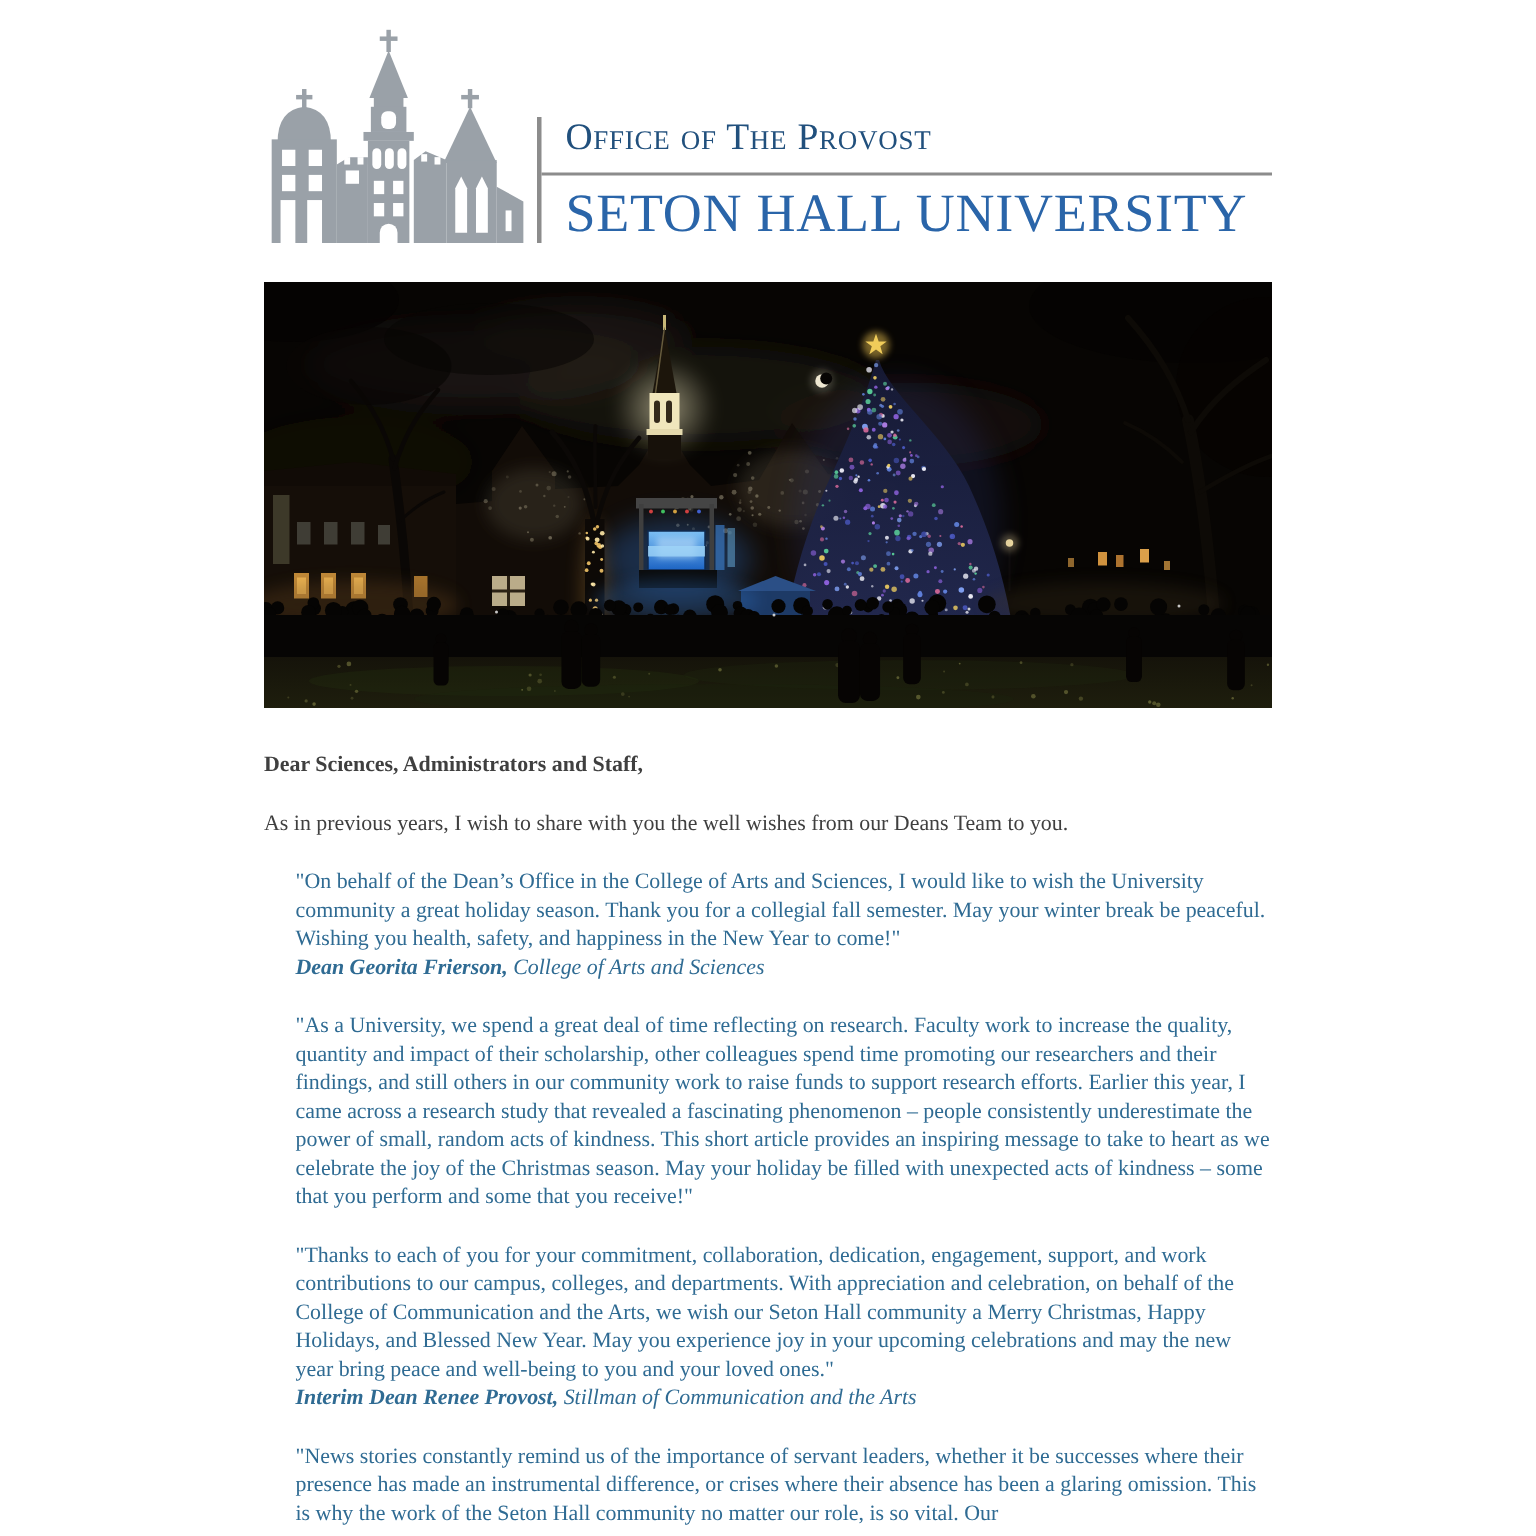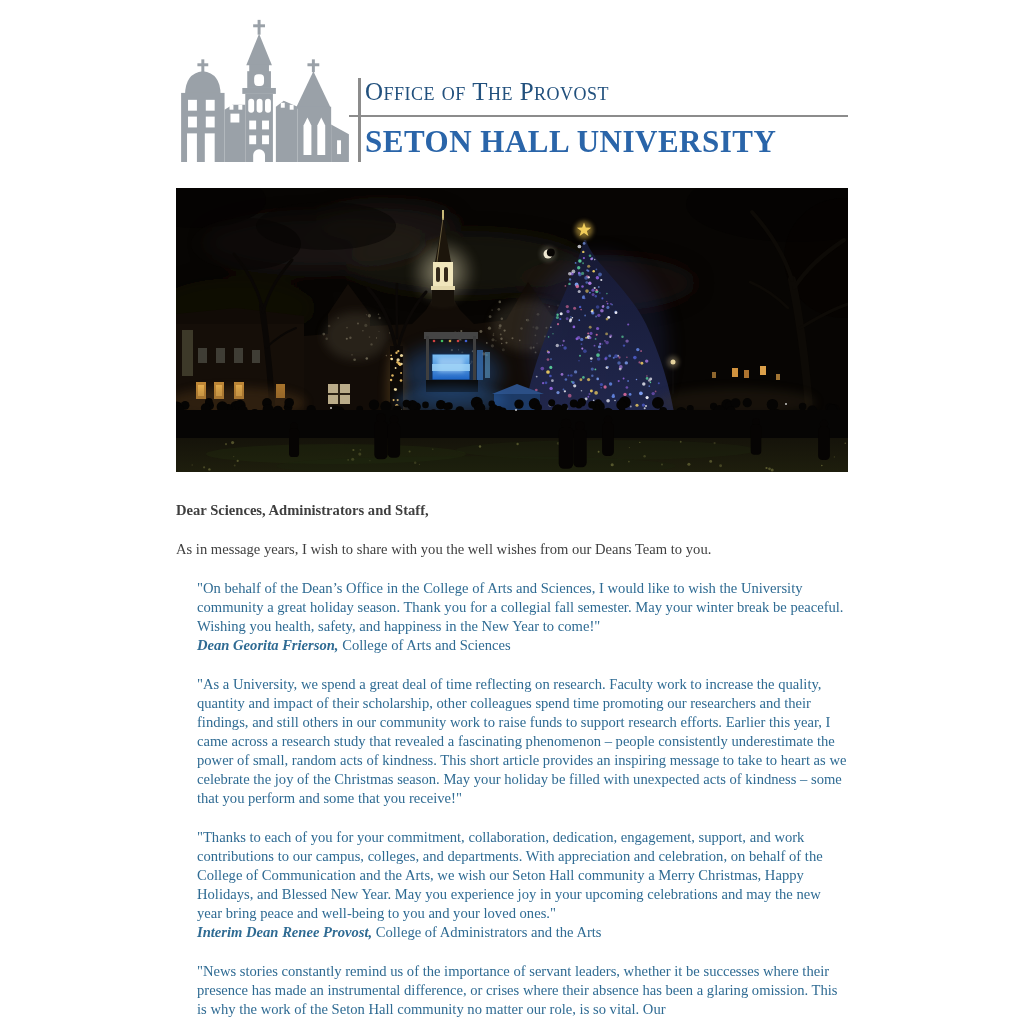--- a/index.html
+++ b/index.html
@@ -9,39 +9,39 @@
   *{box-sizing:border-box;}
   html,body{margin:0;padding:0;}
   body{
     width:1024px;height:1024px;overflow:hidden;background:var(--page-bg);
     font-family:"Liberation Serif","DejaVu Serif",serif;
   }
   .page{width:672px;margin:0 auto;padding-top:10px;}
   
   .header{display:flex;align-items:flex-end;}
   .logo-svg{width:180px;height:152px;flex:0 0 auto;display:block;}
-  .header-text{flex:1;margin-left:2px;border-left:3px solid var(--divider-gray);padding-left:4px;padding-bottom:2px;}
+  .header-text{flex:1;margin-left:2px;border-left:3px solid var(--divider-gray);padding-left:16px;padding-bottom:2px;}
   .office-title{
     font-variant:small-caps;color:var(--office-navy);font-size:25px;line-height:28px;letter-spacing:.5px;
   }
   .header-rule{border:none;border-top:2px solid var(--divider-gray);margin:9px 0 7px -16px;}
   .university-title{
-    color:var(--university-blue);font-weight:bold;font-size:31px;line-height:36px;letter-spacing:.5px;white-space:nowrap;
+    color:var(--university-blue);font-weight:normal;font-size:36px;line-height:36px;letter-spacing:.5px;white-space:nowrap;
   }
   
   .hero{margin:26px 0 0 0;width:672px;height:284px;display:block;}
   .hero svg{display:block;width:672px;height:284px;}
   
   .letter{margin-top:29px;color:var(--body-text);font-size:14.6px;line-height:19px;}
   .letter p{margin:0 0 20px 0;}
   .salutation{font-weight:bold;}
   .quote{margin:0 0 20px 21px;color:var(--quote-blue);}
   .quote p{margin:0;}
   .sig-name{font-weight:bold;font-style:italic;margin-top:12px;}
-  .sig-role{}
+  .sig-role{font-style:italic;}
 </style>
 </head>
 <body>
 
 <div class="page">
 
   <header class="header">
     <svg class="logo-svg" viewBox="0 0 176 154" aria-hidden="true">
       <g fill="var(--logo-gray)">
 
@@ -796,34 +796,34 @@
           <circle cx="580" cy="234" r="3.8" fill="#060403"></circle>
           <rect x="574.7" y="236.3" width="10.6" height="30.4" rx="3.8" fill="#060403"></rect>
           <circle cx="648" cy="236" r="4.2" fill="#060403"></circle>
           <rect x="642.1" y="238.5" width="11.8" height="33.6" rx="4.2" fill="#060403"></rect>
         </g>
     </svg>
   </figure>
 
   <main class="letter">
     <p class="salutation">Dear Sciences, Administrators and Staff,</p>
-    <p class="intro">As in message years, I wish to share with you the well wishes from our Deans Team to you.</p>
+    <p class="intro">As in previous years, I wish to share with you the well wishes from our Deans Team to you.</p>
 
     <div class="quote">
       <p class="qtext">"On behalf of the Dean’s Office in the College of Arts and Sciences, I would like to wish the University community a great holiday season. Thank you for a collegial fall semester. May your winter break be peaceful. Wishing you health, safety, and happiness in the New Year to come!"</p>
       <p class="sig"><span class="sig-name">Dean Georita Frierson,</span><span class="sig-role"> College of Arts and Sciences</span></p>
     </div>
 
     <div class="quote">
       <p class="qtext">"As a University, we spend a great deal of time reflecting on research. Faculty work to increase the quality, quantity and impact of their scholarship, other colleagues spend time promoting our researchers and their findings, and still others in our community work to raise funds to support research efforts. Earlier this year, I came across a research study that revealed a fascinating phenomenon – people consistently underestimate the power of small, random acts of kindness.  This short article provides an inspiring message to take to heart as we celebrate the joy of the Christmas season. May your holiday be filled with unexpected acts of kindness – some that you perform and some that you receive!"</p>
     </div>
 
     <div class="quote">
       <p class="qtext">"Thanks to each of you for your commitment, collaboration, dedication, engagement, support, and work contributions to our campus, colleges, and departments. With appreciation and celebration, on behalf of the College of Communication and the Arts, we wish our Seton Hall community a Merry Christmas, Happy Holidays, and Blessed New Year. May you experience joy in your upcoming celebrations and may the new year bring peace and well-being to you and your loved ones."</p>
-      <p class="sig"><span class="sig-name">Interim Dean Renee Provost,</span><span class="sig-role"> College of Administrators and the Arts</span></p>
+      <p class="sig"><span class="sig-name">Interim Dean Renee Provost,</span><span class="sig-role"> Stillman of Communication and the Arts</span></p>
     </div>
 
     <div class="quote">
       <p class="qtext">"News stories constantly remind us of the importance of servant leaders, whether it be successes where their presence has made an instrumental difference, or crises where their absence has been a glaring omission. This is why the work of the Seton Hall community no matter our role, is so vital.  Our</p>
     </div>
   </main>
 
 </div>
 
 </body></html>

